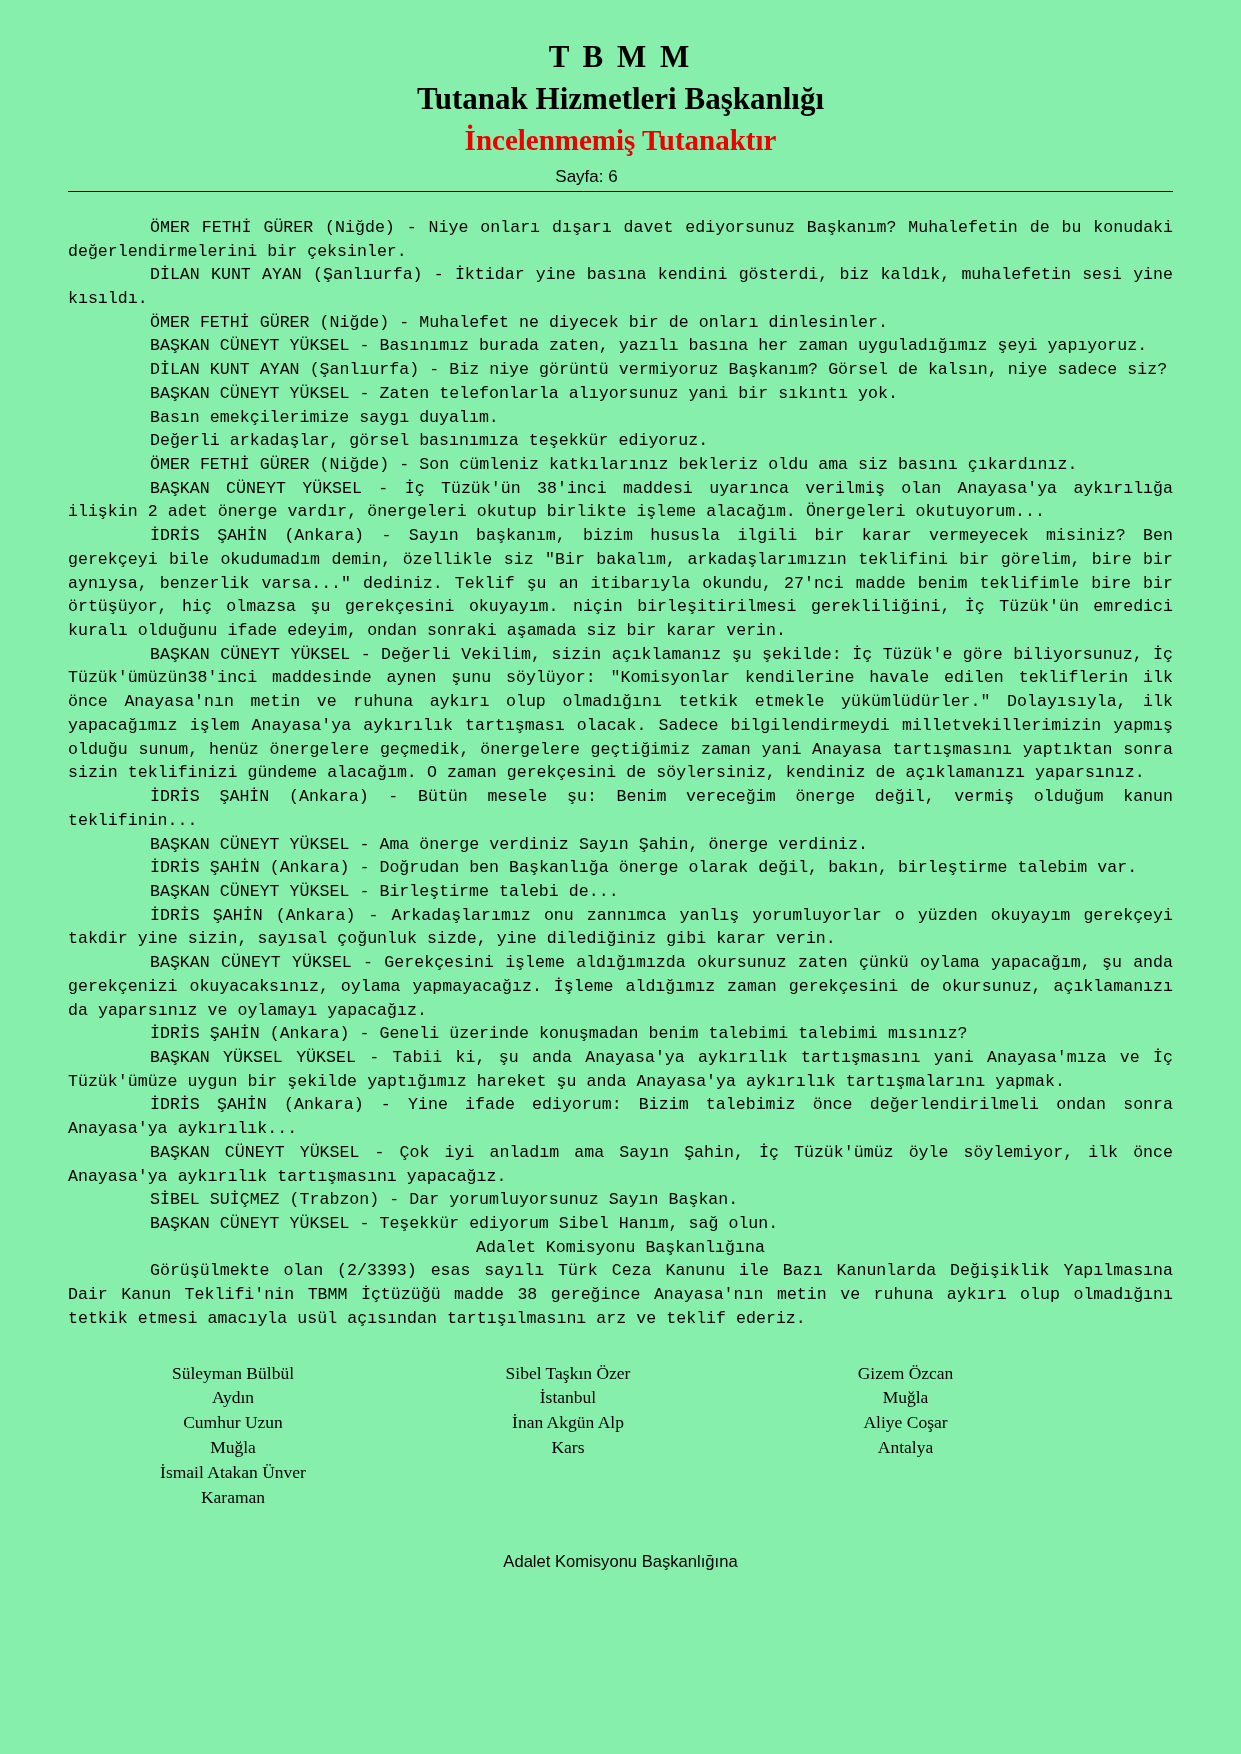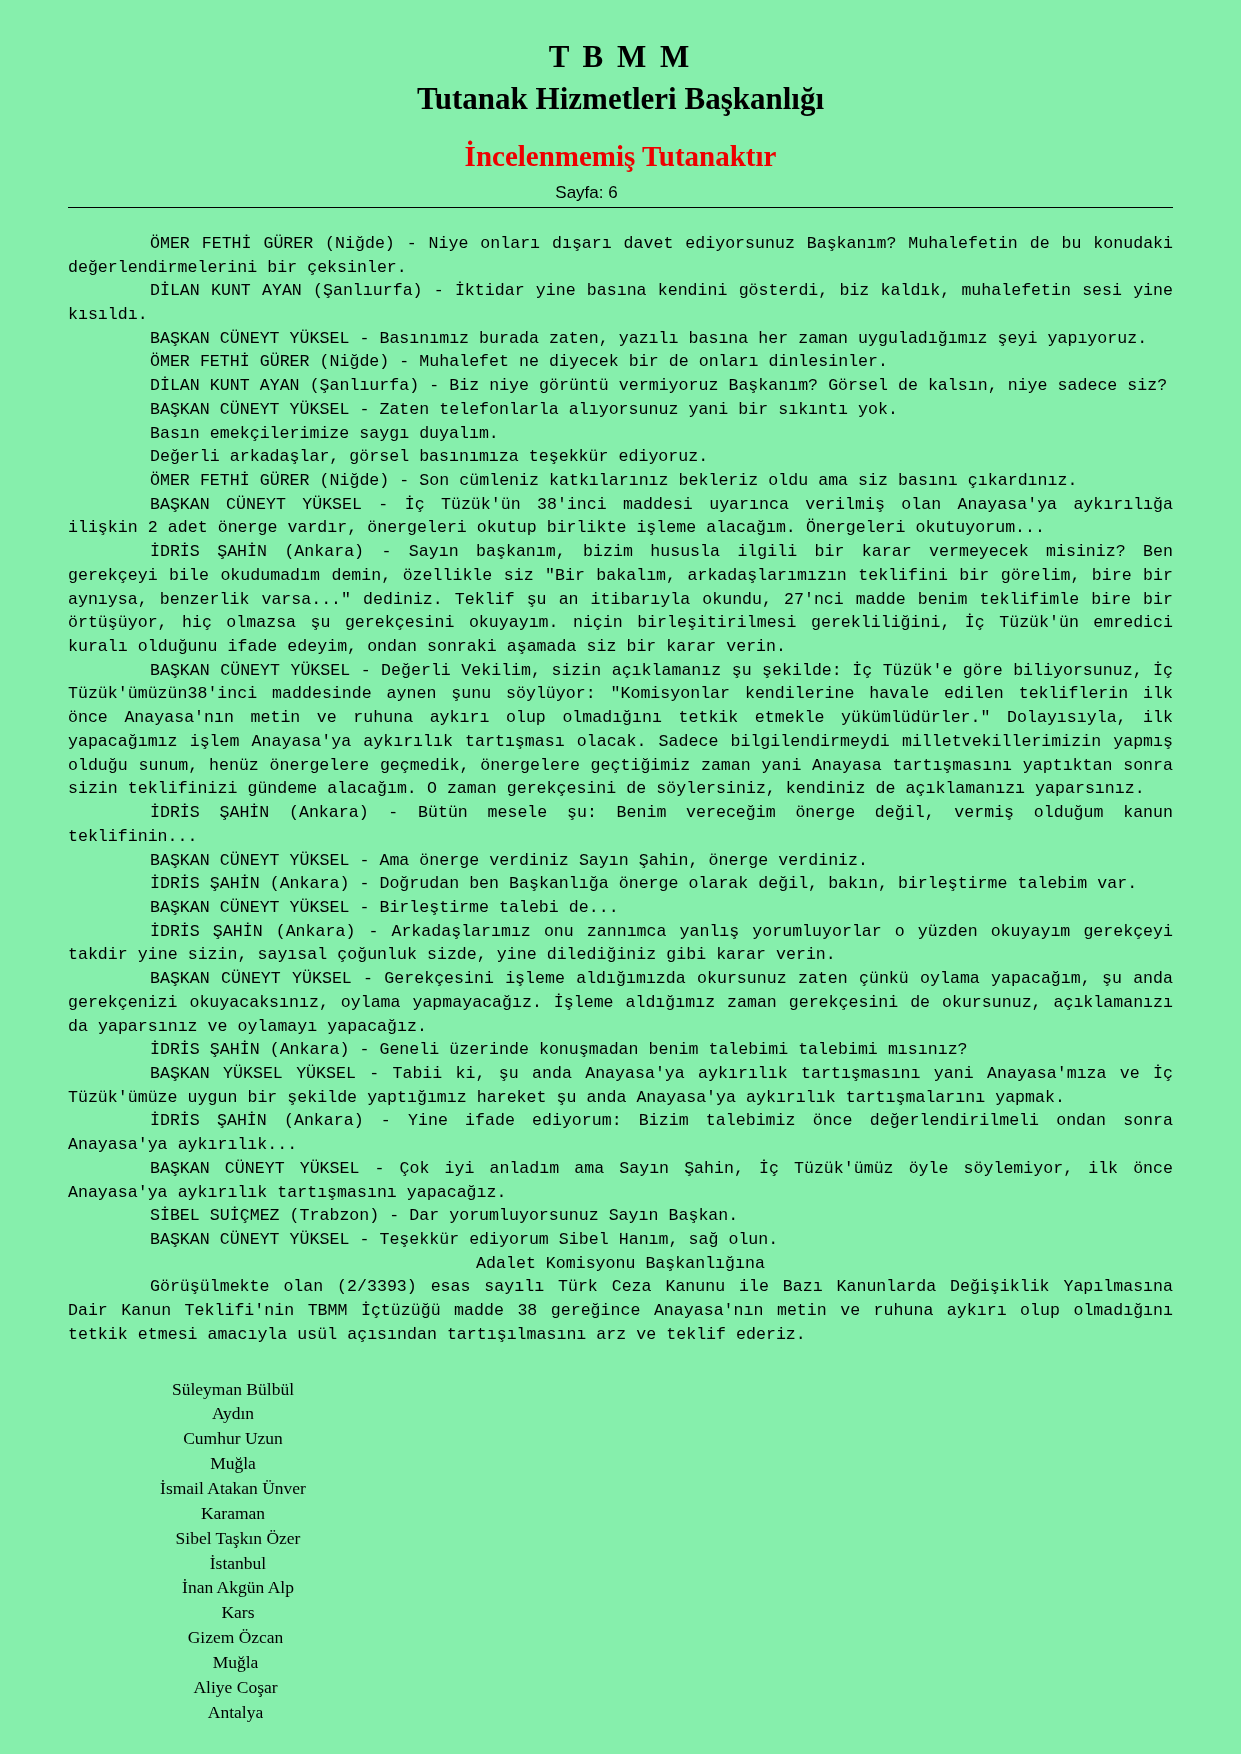--- a/index.html
+++ b/index.html
@@ -39,21 +39,21 @@
     font-size: 31px;
     letter-spacing: 3px;
   }
   .hdr-sub {
     font-size: 31px;
     margin-top: 4px;
   }
   .hdr-red {
     font-size: 29px;
     color: #ee0000;
-    margin-top: 20px;
+    margin-top: 4px;
   }
 
   .page-no-row {
     margin-top: 8px;
     padding: 0 68px 0 0;
     text-align: center;
   }
   .page-no {
     font-family: "Liberation Sans", sans-serif;
     font-size: 17px;
@@ -86,21 +86,21 @@
     font-size: 16.6px;
     line-height: 1.43;
     text-align: center;
     text-indent: 0;
   }
 
   
   .sig-block {
     margin: 30px 68px 0 68px;
     display: flex;
-    flex-direction: column;
+    flex-direction: row;
     justify-content: flex-start;
   }
   .sig-col {
     font-family: "Liberation Serif", serif;
     font-size: 17.5px;
     line-height: 1.42;
     text-align: center;
     color: #000;
   }
   .sig-col-1 { width: 330px; }
@@ -129,22 +129,22 @@
 
   <div class="page-no-row">
     <span class="page-no">Sayfa: 6</span>
   </div>
   <hr class="hdr-rule">
 
   <div class="body-wrap">
 
     <p class="para">ÖMER FETHİ GÜRER (Niğde) - Niye onları dışarı davet ediyorsunuz Başkanım? Muhalefetin de bu konudaki değerlendirmelerini bir çeksinler.</p>
     <p class="para">DİLAN KUNT AYAN (Şanlıurfa) - İktidar yine basına kendini gösterdi, biz kaldık, muhalefetin sesi yine kısıldı.</p>
+    <p class="para">ÖMER FETHİ GÜRER (Niğde) - Muhalefet ne diyecek bir de onları dinlesinler.</p>
     <p class="para">BAŞKAN CÜNEYT YÜKSEL - Basınımız burada zaten, yazılı basına her zaman uyguladığımız şeyi yapıyoruz.</p>
-    <p class="para">ÖMER FETHİ GÜRER (Niğde) - Muhalefet ne diyecek bir de onları dinlesinler.</p>
     <p class="para">DİLAN KUNT AYAN (Şanlıurfa) - Biz niye görüntü vermiyoruz Başkanım? Görsel de kalsın, niye sadece siz?</p>
     <p class="para">BAŞKAN CÜNEYT YÜKSEL - Zaten telefonlarla alıyorsunuz yani bir sıkıntı yok.</p>
     <p class="para">Basın emekçilerimize saygı duyalım.</p>
     <p class="para">Değerli arkadaşlar, görsel basınımıza teşekkür ediyoruz.</p>
     <p class="para">ÖMER FETHİ GÜRER (Niğde) - Son cümleniz katkılarınız bekleriz oldu ama siz basını çıkardınız.</p>
     <p class="para">BAŞKAN CÜNEYT YÜKSEL - İç Tüzük'ün 38'inci maddesi uyarınca verilmiş olan Anayasa'ya aykırılığa ilişkin 2 adet önerge vardır, önergeleri okutup birlikte işleme alacağım. Önergeleri okutuyorum...</p>
     <p class="para">İDRİS ŞAHİN (Ankara) - Sayın başkanım, bizim hususla ilgili bir karar vermeyecek misiniz? Ben gerekçeyi bile okudumadım demin, özellikle siz "Bir bakalım, arkadaşlarımızın teklifini bir görelim, bire bir aynıysa, benzerlik varsa..." dediniz. Teklif şu an itibarıyla okundu, 27'nci madde benim teklifimle bire bir örtüşüyor, hiç olmazsa şu gerekçesini okuyayım. niçin birleşitirilmesi gerekliliğini, İç Tüzük'ün emredici kuralı olduğunu ifade edeyim, ondan sonraki aşamada siz bir karar verin.</p>
     <p class="para">BAŞKAN CÜNEYT YÜKSEL - Değerli Vekilim, sizin açıklamanız şu şekilde: İç Tüzük'e göre biliyorsunuz, İç Tüzük'ümüzün38'inci maddesinde aynen şunu söylüyor: "Komisyonlar kendilerine havale edilen tekliflerin ilk önce Anayasa'nın metin ve ruhuna aykırı olup olmadığını tetkik etmekle yükümlüdürler." Dolayısıyla, ilk yapacağımız işlem Anayasa'ya aykırılık tartışması olacak. Sadece bilgilendirmeydi milletvekillerimizin yapmış olduğu sunum, henüz önergelere geçmedik, önergelere geçtiğimiz zaman yani Anayasa tartışmasını yaptıktan sonra sizin teklifinizi gündeme alacağım. O zaman gerekçesini de söylersiniz, kendiniz de açıklamanızı yaparsınız.</p>
     <p class="para">İDRİS ŞAHİN (Ankara) - Bütün mesele şu: Benim vereceğim önerge değil, vermiş olduğum kanun teklifinin...</p>
     <p class="para">BAŞKAN CÜNEYT YÜKSEL - Ama önerge verdiniz Sayın Şahin, önerge verdiniz.</p>

